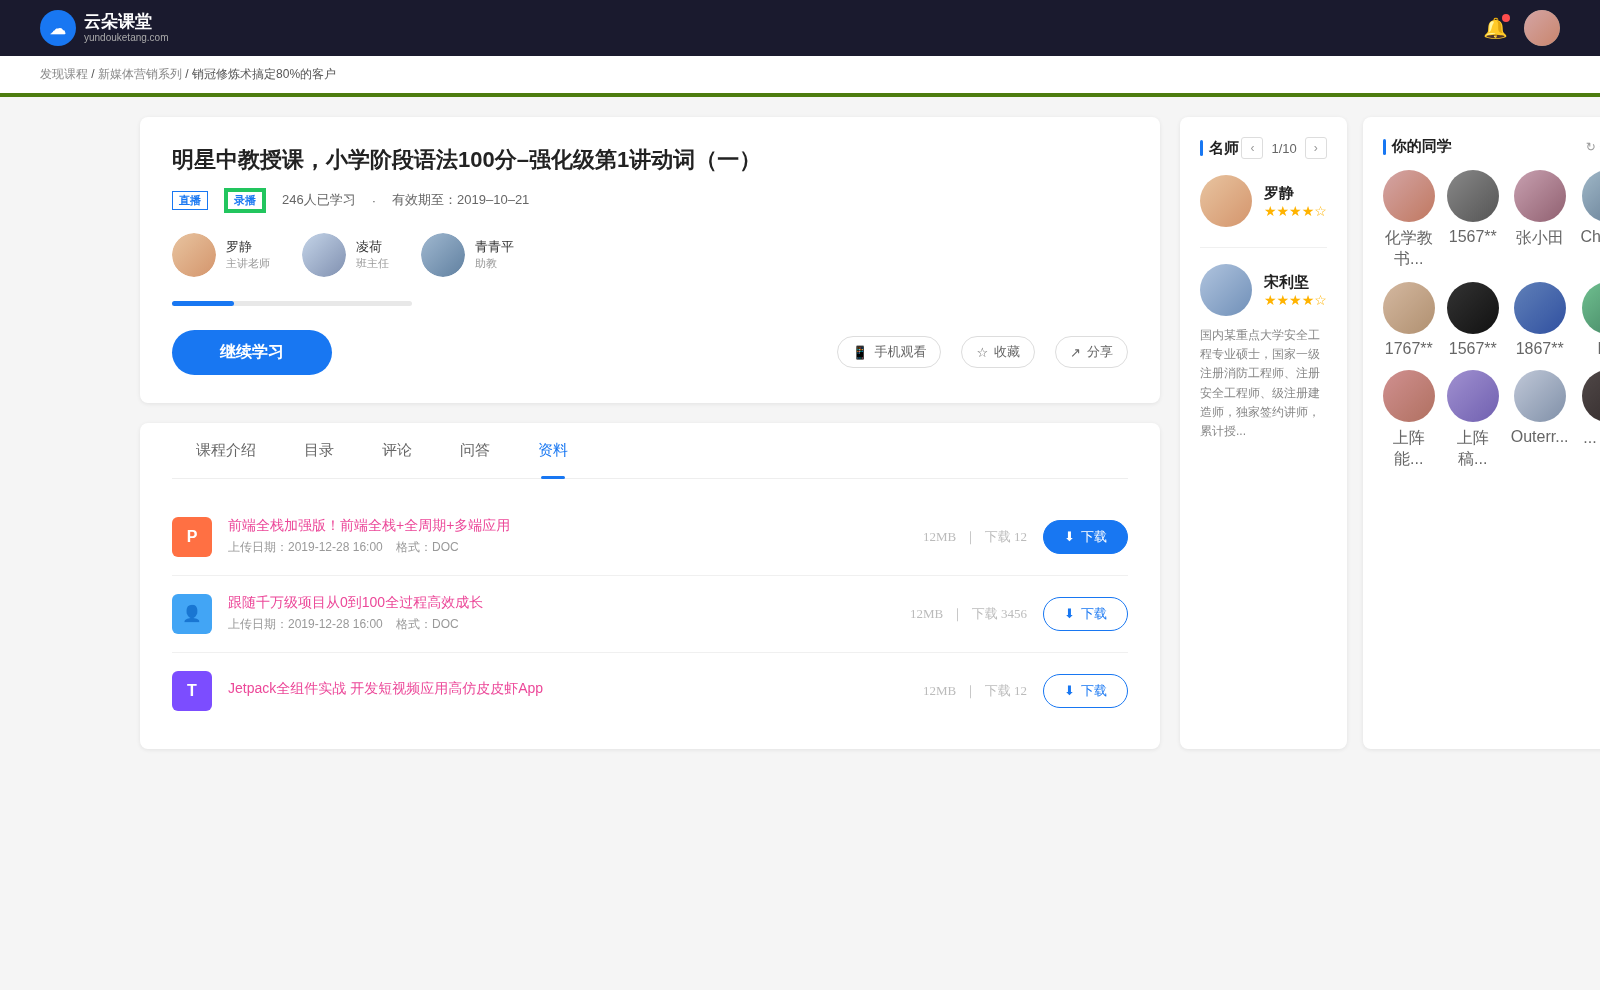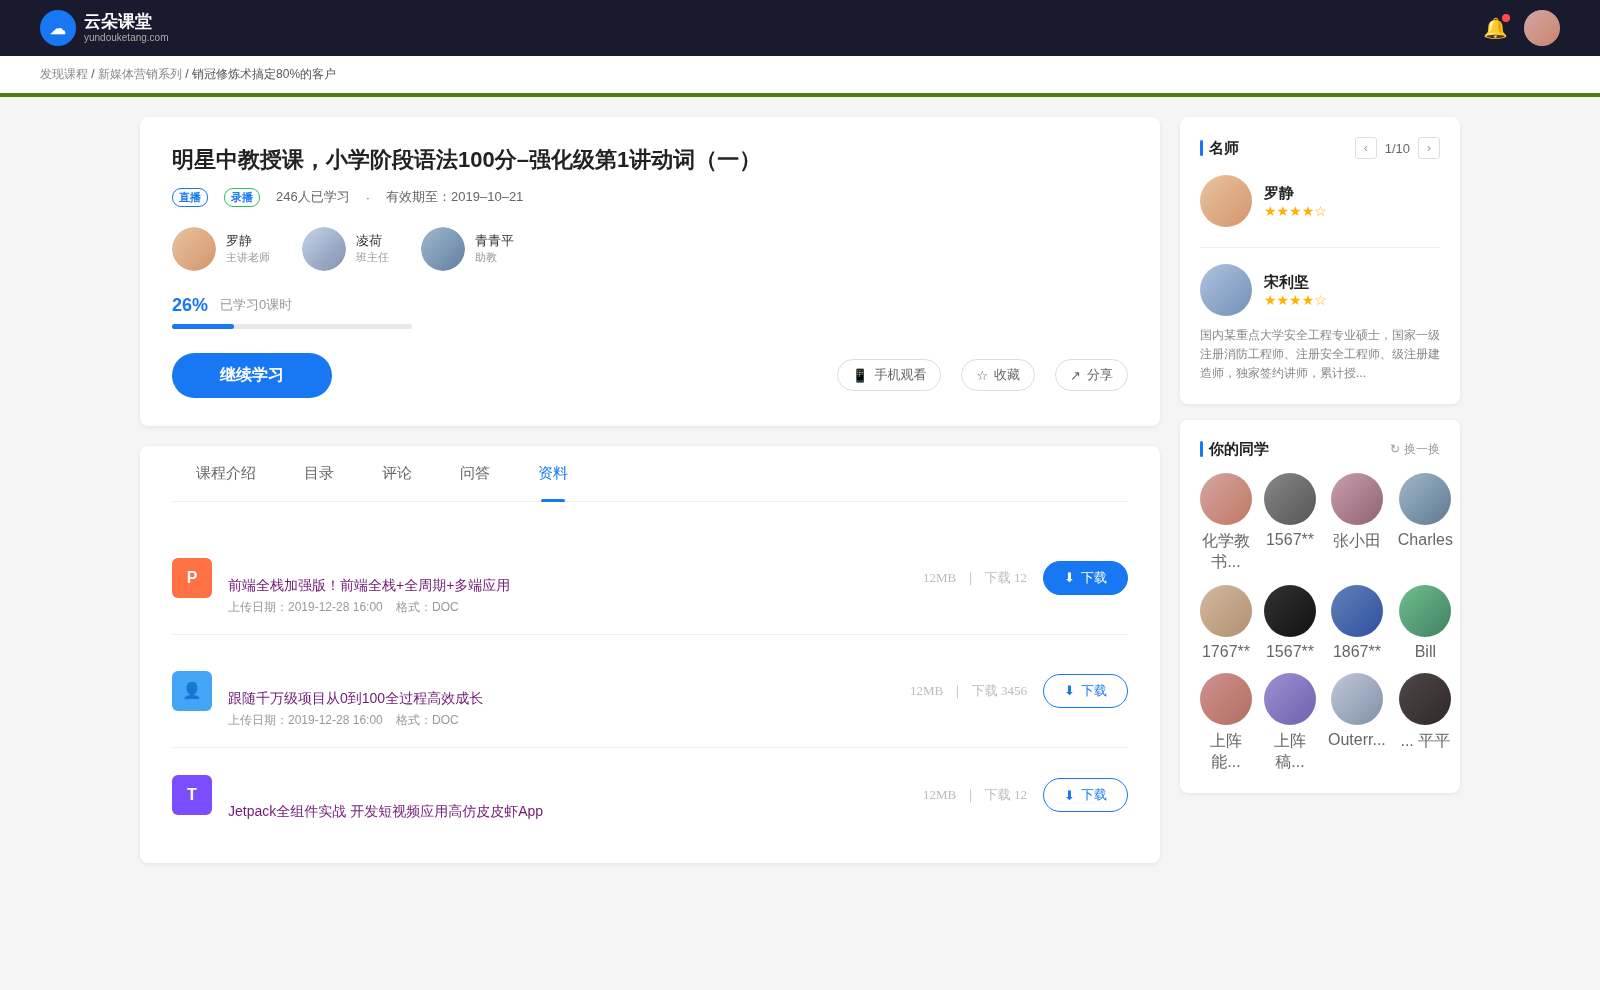--- a/index.html
+++ b/index.html
@@ -29,23 +29,23 @@
     
     .main-container { max-width: 1400px; margin: 0 auto; padding: 20px 40px; display: flex; gap: 20px; }
 
     
     .content-left { flex: 1; min-width: 0; }
 
     
     .course-card { background: white; border-radius: 8px; padding: 28px 32px; margin-bottom: 20px; box-shadow: 0 1px 4px rgba(0,0,0,0.08); }
     .course-title { font-size: 22px; font-weight: bold; color: #222; margin-bottom: 12px; line-height: 1.4; }
     .course-meta { display: flex; align-items: center; gap: 16px; margin-bottom: 20px; font-size: 13px; color: #666; }
-    .badge { border-radius: 9px; padding: 1px 6px; font-size: 11px; font-weight: bold; }
+    .badge { border-radius: 0; padding: 1px 6px; font-size: 11px; font-weight: bold; }
     .badge-live { border: 1px solid #1877f2; color: #1877f2; }
-    .badge-rec { border: 1px solid #22c55e; color: #1877f2; }
+    .badge-rec { border: 4px solid #22c55e; color: #1877f2; }
     .teachers { display: flex; gap: 32px; margin-bottom: 24px; }
     .teacher { display: flex; align-items: center; gap: 10px; }
     .teacher-avatar { width: 44px; height: 44px; border-radius: 50%; overflow: hidden; }
     .teacher-avatar-img { width: 44px; height: 44px; border-radius: 50%; }
     .ta1 { background: linear-gradient(135deg, #e8c4a0, #d4956c); }
     .ta2 { background: linear-gradient(135deg, #c4d4e8, #8090b0); }
     .ta3 { background: linear-gradient(135deg, #a0b8d0, #6080a0); }
     .teacher-info .name { font-size: 13px; color: #333; font-weight: 500; }
     .teacher-info .role { font-size: 11px; color: #999; }
     .progress-section { margin-bottom: 24px; }
@@ -68,29 +68,29 @@
     .tabs-body { padding: 20px 0; }
 
     
     .resource-item { display: flex; align-items: center; padding: 18px 0; border-bottom: 1px solid #f0f0f0; gap: 16px; }
     .resource-item:last-child { border-bottom: none; }
     .resource-icon { width: 40px; height: 40px; border-radius: 6px; display: flex; align-items: center; justify-content: center; font-size: 16px; font-weight: bold; color: white; flex-shrink: 0; }
     .ri-orange { background: #ff7043; }
     .ri-blue { background: #42a5f5; }
     .ri-purple { background: #7c4dff; }
     .resource-info { flex: 1; min-width: 0; }
-    .resource-name { font-size: 14px; color: #701a75; margin-bottom: 4px; font-weight: 500; margin-top: 37px; }
+    .resource-name { font-size: 14px; color: #ec4899; margin-bottom: 4px; font-weight: 500; }
     .resource-meta { font-size: 12px; color: #999; }
     .resource-stats { font-size: 13px; color: #999; flex-shrink: 0; display: flex; align-items: center; gap: 8px; font-family: Liberation Serif, serif; }
     .resource-stats span { color: #bbb; }
     .btn-download { border: 1px solid #1877f2; color: #1877f2; background: white; border-radius: 20px; padding: 7px 20px; font-size: 13px; cursor: pointer; display: flex; align-items: center; gap: 6px; flex-shrink: 0; }
     .btn-download-filled { background: #1877f2; color: white; border: 1px solid #1877f2; border-radius: 20px; padding: 7px 20px; font-size: 13px; cursor: pointer; display: flex; align-items: center; gap: 6px; flex-shrink: 0; }
 
     
-    .content-right { width: 280px; flex-shrink: 0; display: flex; flex-direction: column; gap: 16px; }
+    .content-right { width: 280px; flex-shrink: 0; display: flex; flex-direction: row; gap: 16px; }
 
     
     .sidebar-card { background: white; border-radius: 8px; padding: 20px; box-shadow: 0 1px 4px rgba(0,0,0,0.08); }
     .sidebar-card-header { display: flex; align-items: center; justify-content: space-between; margin-bottom: 16px; }
     .sidebar-card-title { font-size: 15px; font-weight: bold; color: #222; display: flex; align-items: center; gap: 6px; }
     .sidebar-card-title::before { content: ''; display: inline-block; width: 3px; height: 16px; background: #1877f2; border-radius: 2px; }
     .pagination { display: flex; align-items: center; gap: 8px; font-size: 13px; color: #666; }
     .pag-btn { width: 22px; height: 22px; border: 1px solid #ddd; border-radius: 3px; display: flex; align-items: center; justify-content: center; cursor: pointer; font-size: 12px; color: #999; }
     .teacher-entry { margin-bottom: 20px; }
     .teacher-entry:last-child { margin-bottom: 0; }
@@ -190,24 +190,20 @@
           <div class="teacher-avatar">
             <div class="teacher-avatar-img ta3"></div>
           </div>
           <div class="teacher-info">
             <div class="name">青青平</div>
             <div class="role">助教</div>
           </div>
         </div>
       </div>
       <div class="progress-section">
-        <div class="progress-label">
-          <span class="progress-pct">26%</span>
-          <span class="progress-desc">已学习0课时</span>
-        </div>
         <div class="progress-bar-bg">
           <div class="progress-bar-fill" style="width:26%"></div>
         </div>
       </div>
       <div class="course-actions">
         <button class="btn-continue">继续学习</button>
         <div class="action-links">
           <div class="action-link">
             <span>📱</span>
             <span>手机观看</span>

